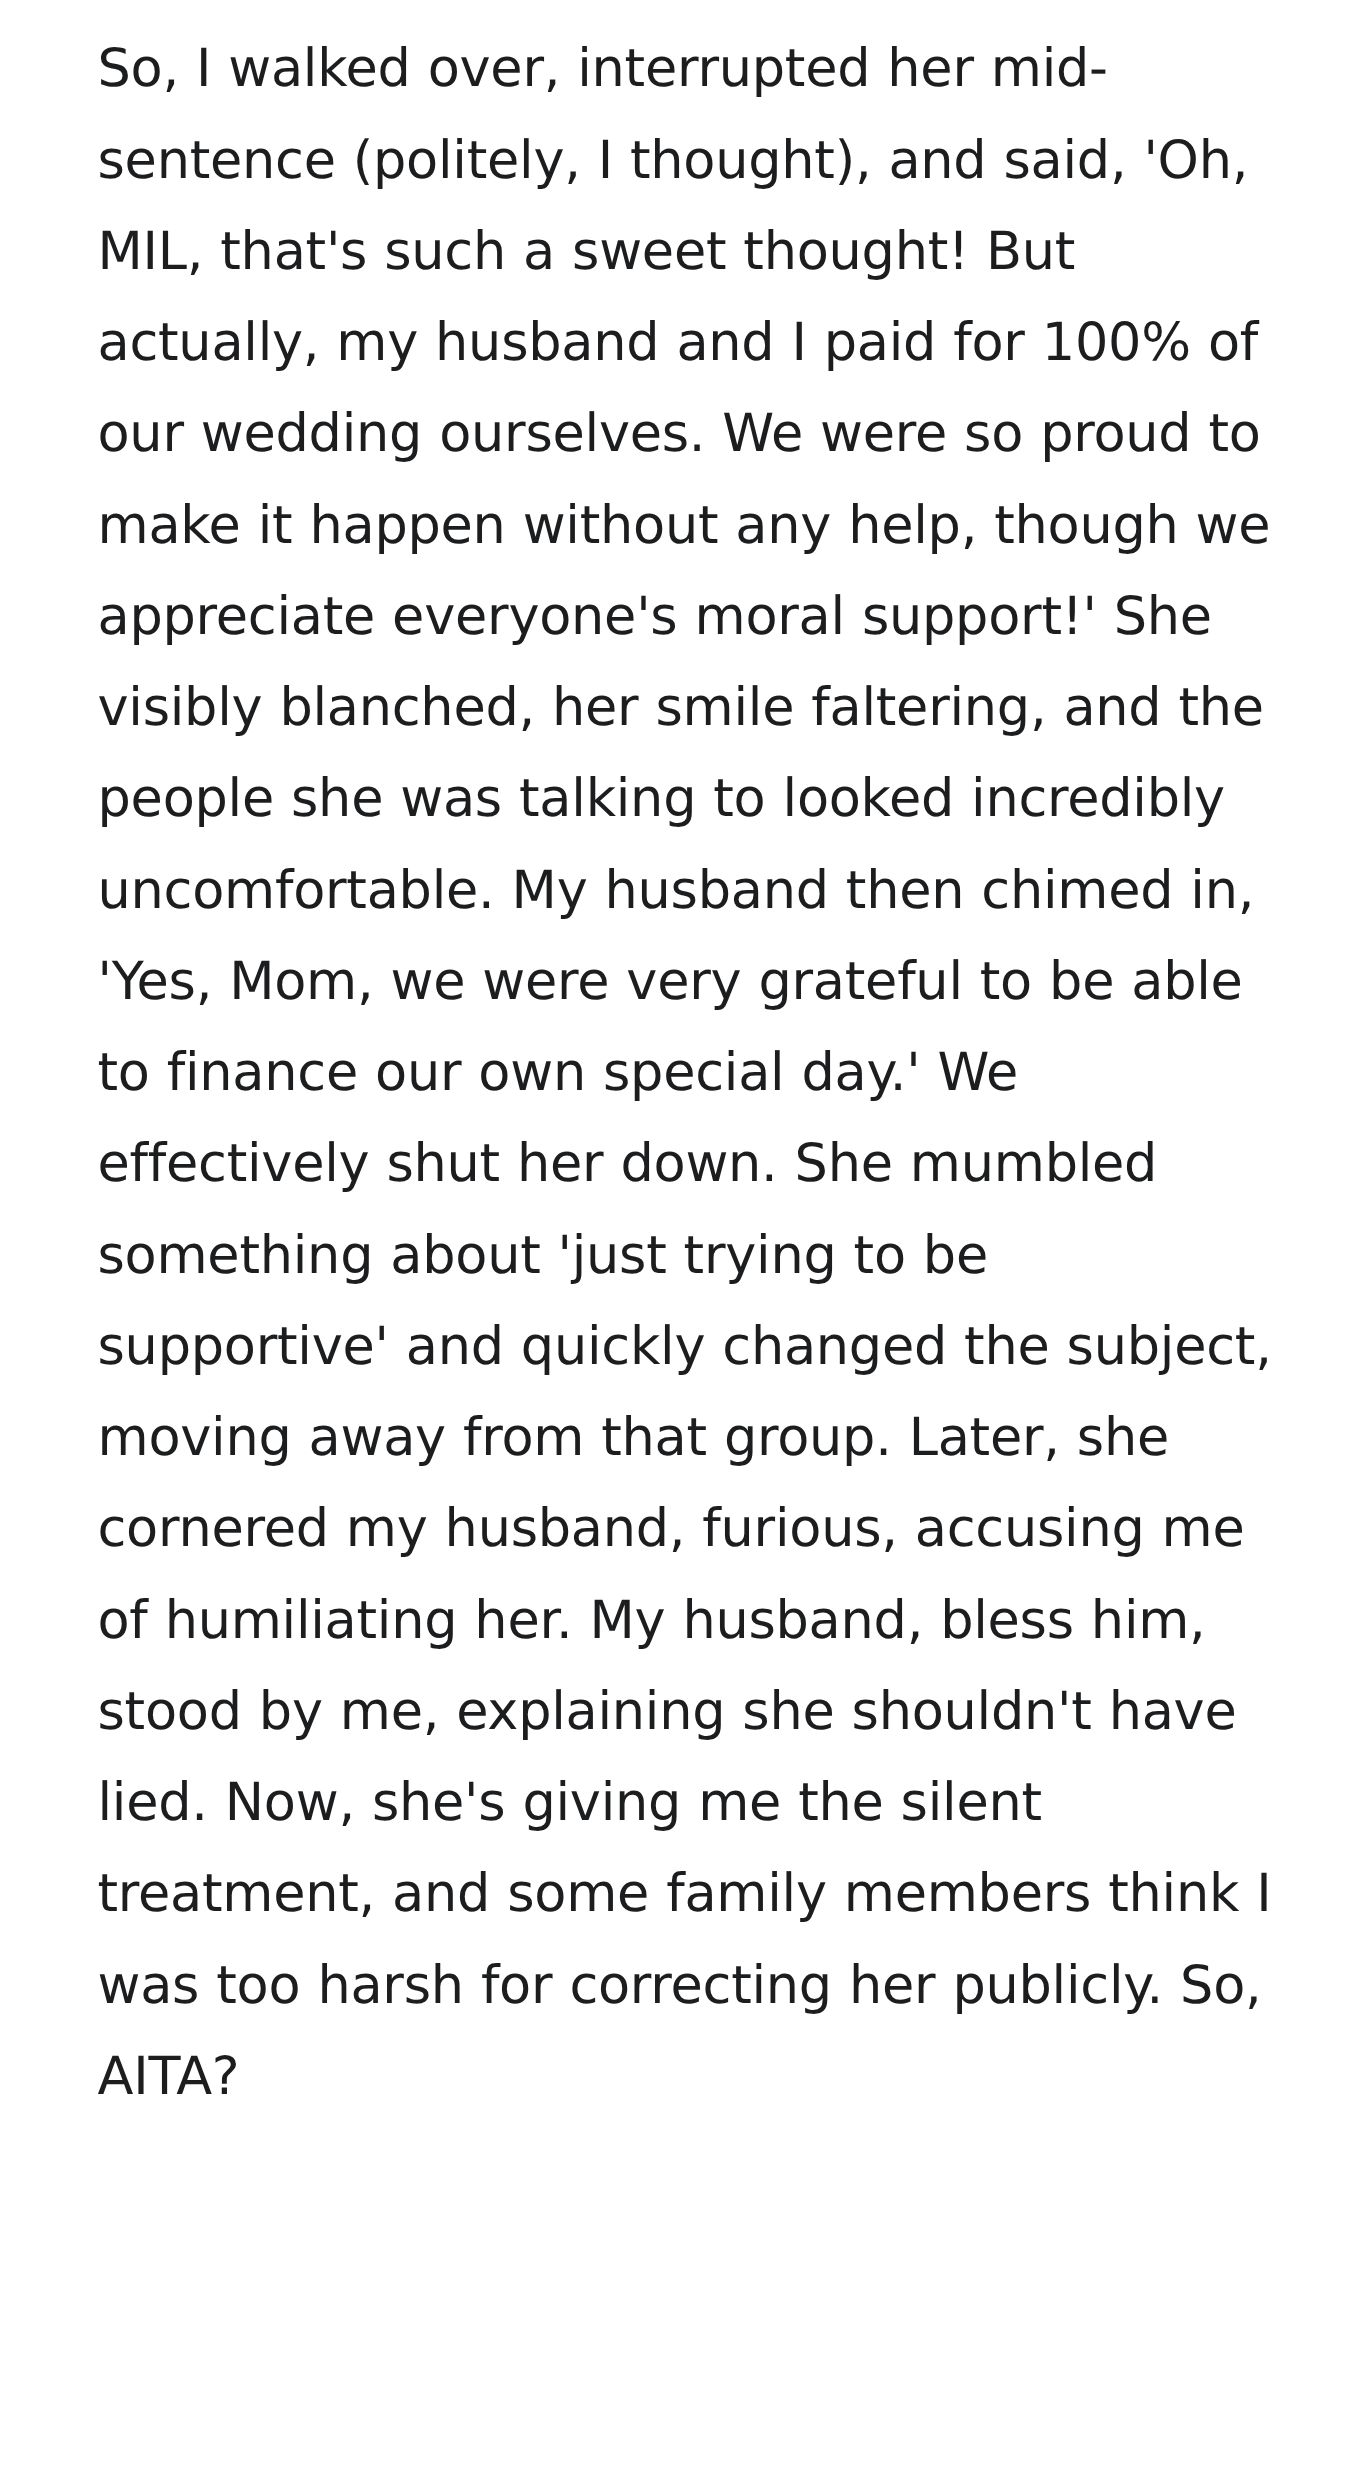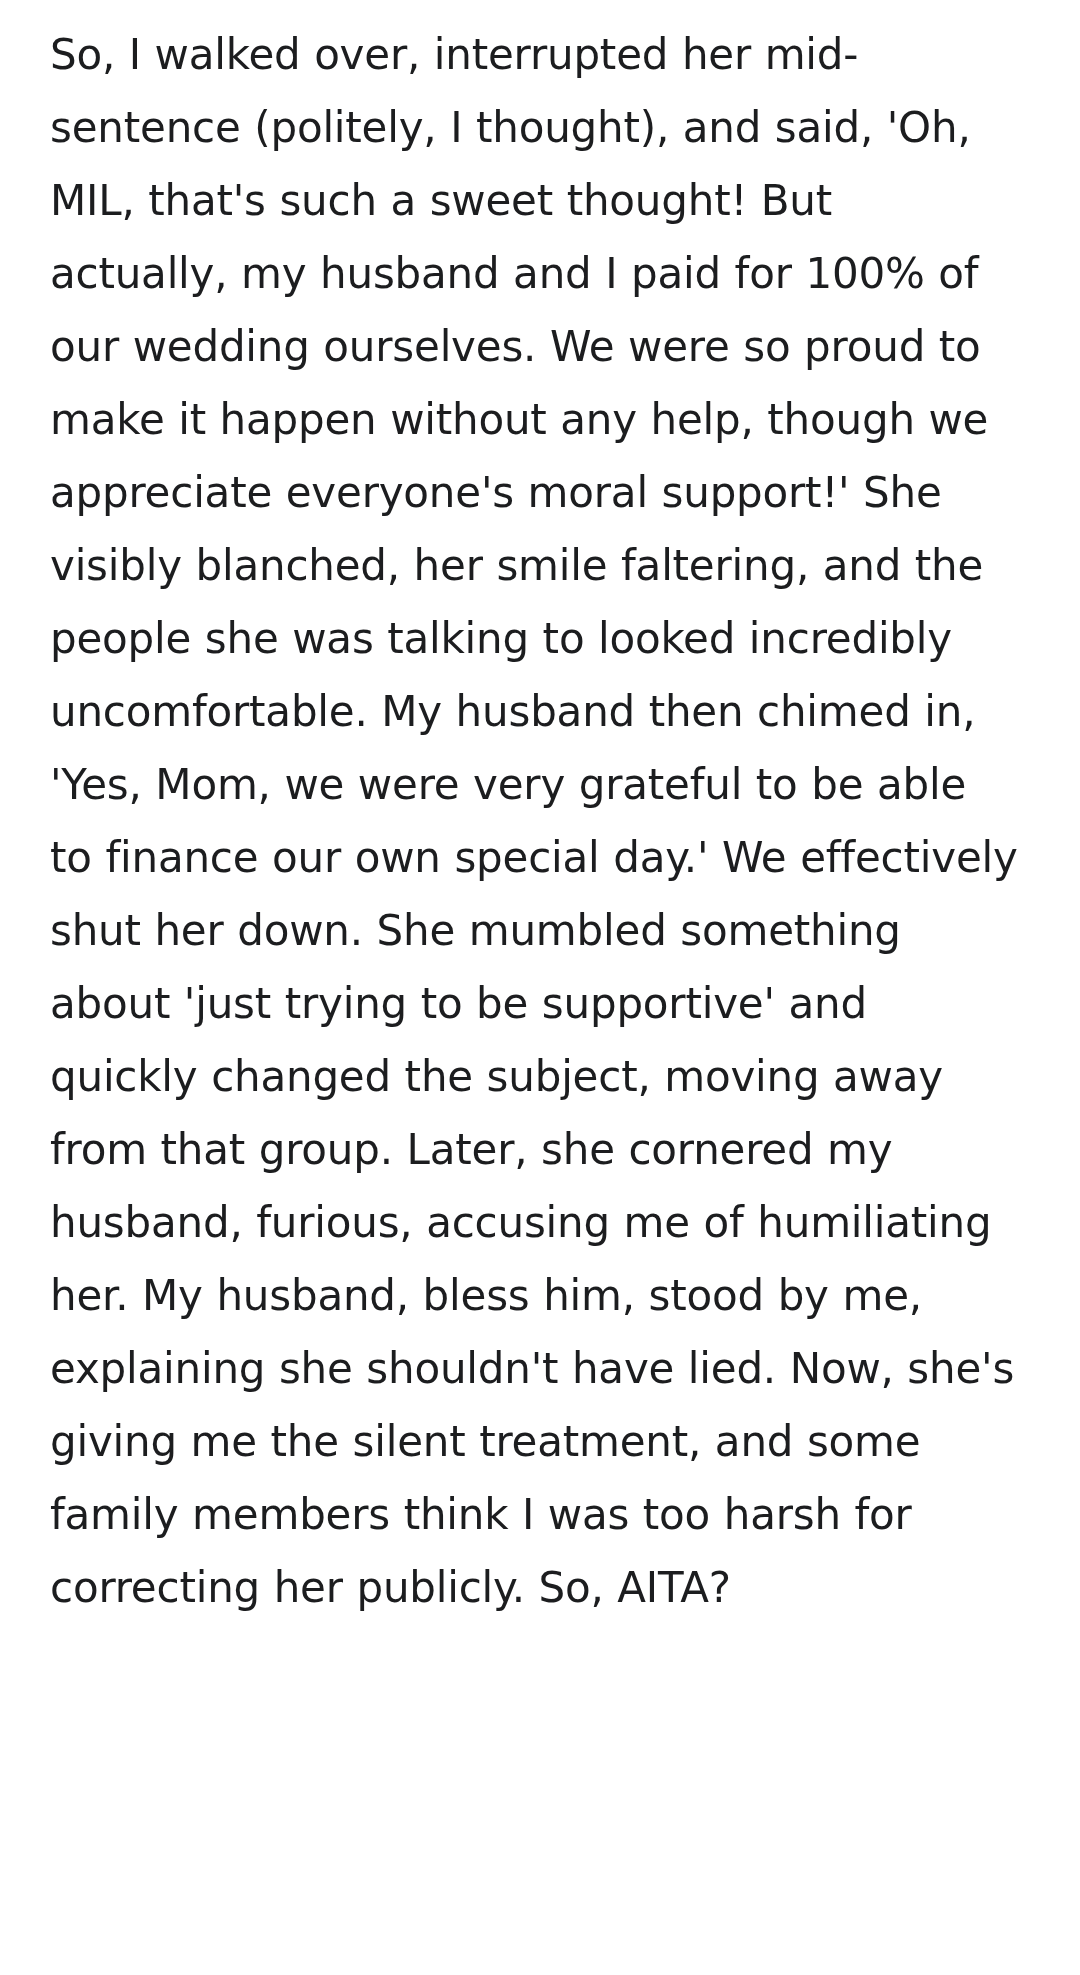--- a/index.html
+++ b/index.html
@@ -10,21 +10,21 @@
   body {
     width: 1080px;
     min-height: 1975px;
     font-family: "DejaVu Sans", sans-serif;
   }
   .page {
     width: 1080px;
     min-height: 1975px;
     background: #ffffff;
     box-sizing: border-box;
-    padding: 18px 60px 40px 50px;
+    padding: 18px 60px 40px 78px;
   }
   .story-body {
     color: #1c1d1f;
     font-family: "DejaVu Sans", sans-serif;
     font-size: 42px;
     line-height: 73px;
     font-weight: 400;
     letter-spacing: -0.2px;
     text-align: left;
     word-spacing: 0.5px;

